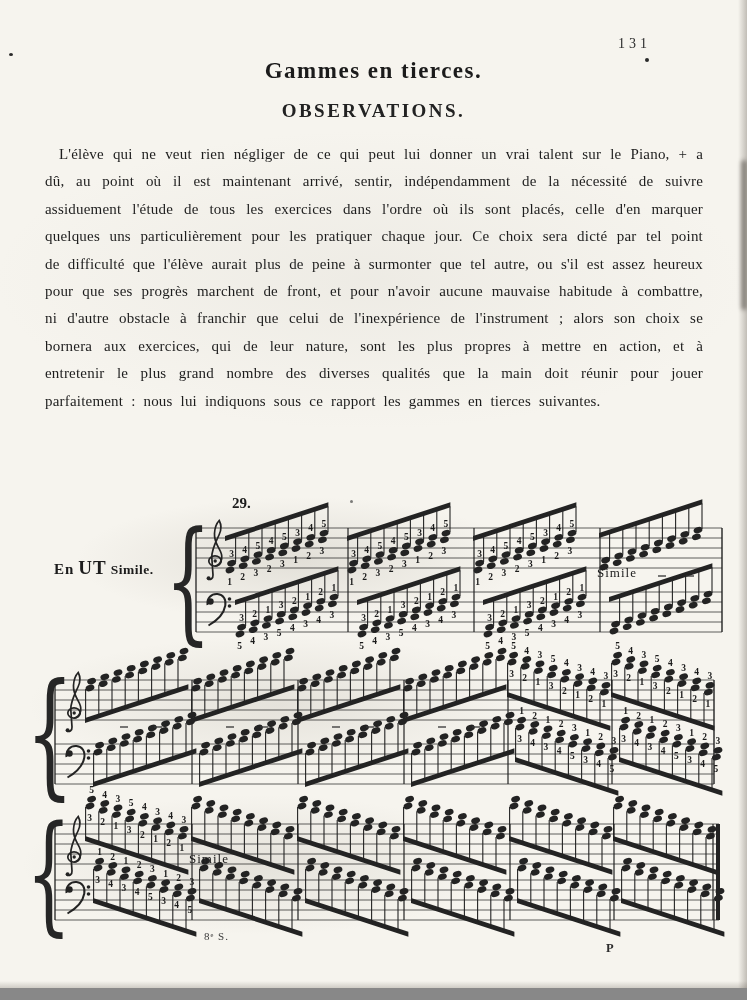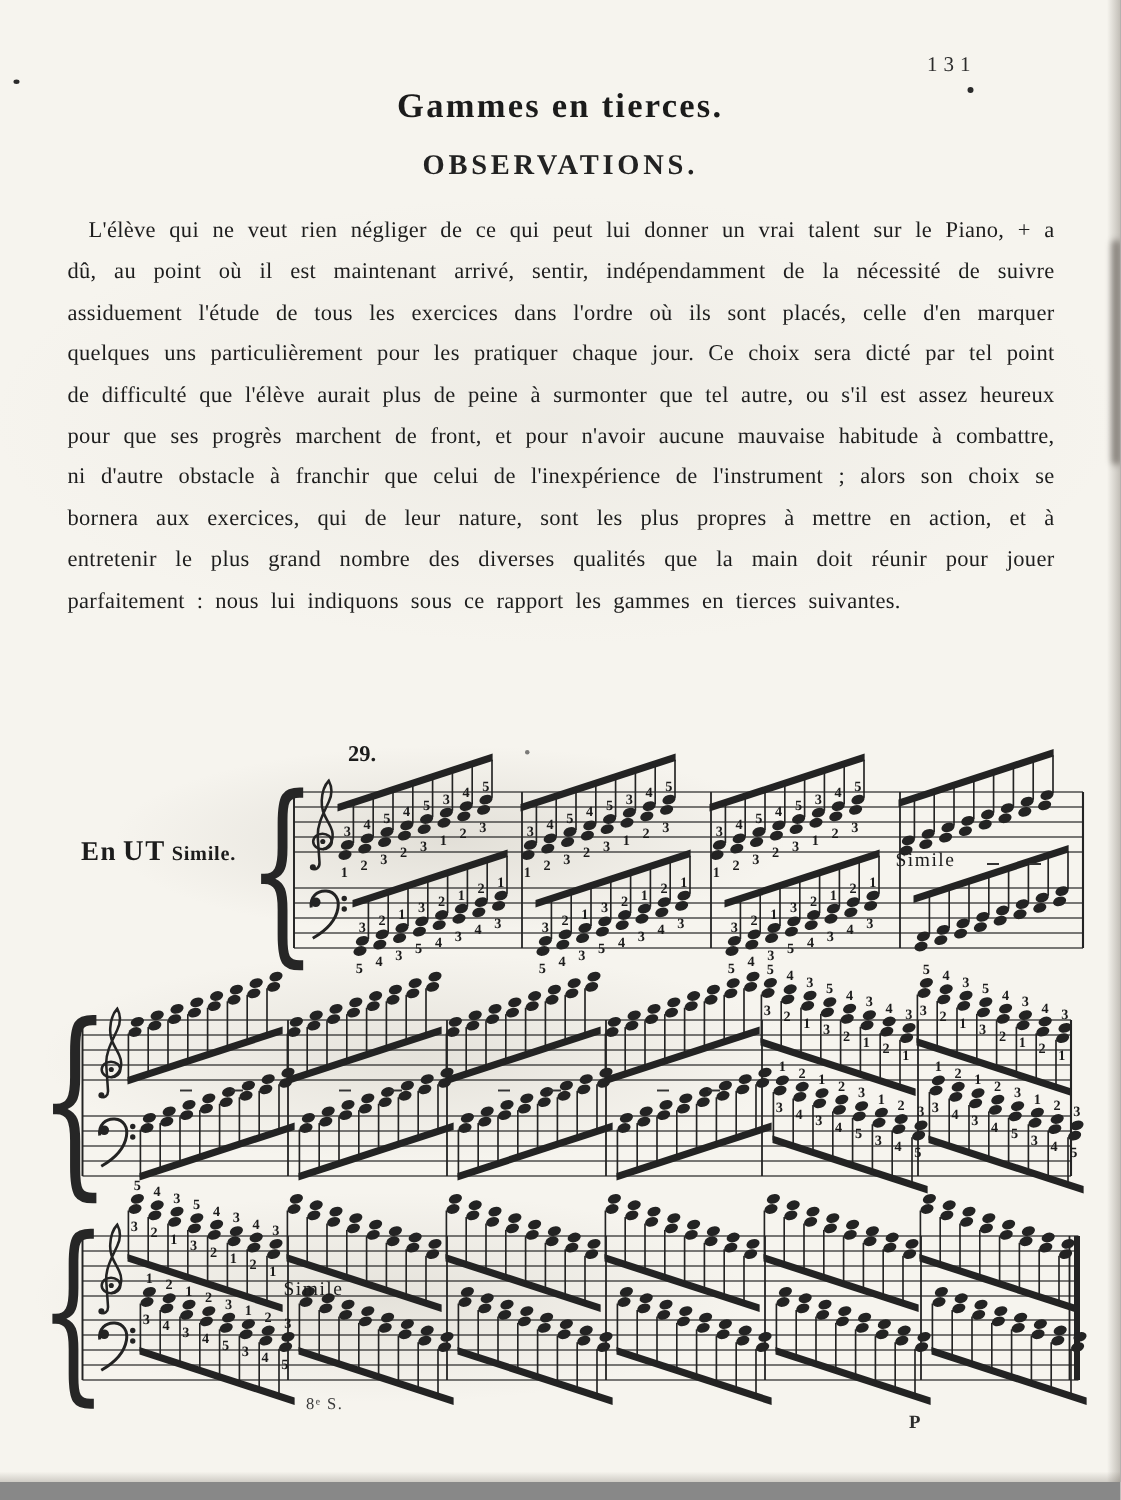--- a/index.html
+++ b/index.html
@@ -27,21 +27,21 @@
     letter-spacing:1.5px;color:#1b1b1b;}
   .subtitle{top:100px;left:0;right:0;text-align:center;font-size:19px;font-weight:700;
     letter-spacing:2.5px;color:#222;}
   .body-text{position:absolute;left:33px;top:129px;width:682px;}
   .body-text p{margin:12px;font-size:15px;line-height:27.4px;text-align:justify;
     word-spacing:4px;letter-spacing:.2px;text-indent:14px;color:#1d1d1d;}
   .body-text p + p{margin-top:1px;}
   .music-label{color:#1c1c1c;}
   .ex-number{top:495px;left:232px;font-size:15px;font-weight:700;}
   .key-label{top:557px;left:54px;font-weight:700;}
-  .key-label .pre{font-size:18px;letter-spacing:1px;}
+  .key-label .pre{font-size:15px;letter-spacing:1px;}
   .key-label .key{font-size:19px;letter-spacing:1px;}
   .key-label .suf{font-size:13.5px;letter-spacing:.5px;}
   .simile-1{top:565px;left:597px;font-size:13px;letter-spacing:1px;}
   .simile-3{top:851px;left:189px;font-size:13px;letter-spacing:1px;}
   .mark-left{top:930px;left:156px;font-size:11px;color:#3a3a3a;letter-spacing:1px;margin-left:48px;}
   .mark-right{top:941px;left:606px;font-size:12.5px;font-weight:600;color:#2c2c2c;}
   .brace{position:absolute;font-family:"DejaVu Serif",serif;color:#262626;
     line-height:1;transform:scaleX(.55);transform-origin:left center;}
   .brace1{top:514px;left:165px;font-size:132px;}
   .brace2{top:666px;left:26px;font-size:136px;}

